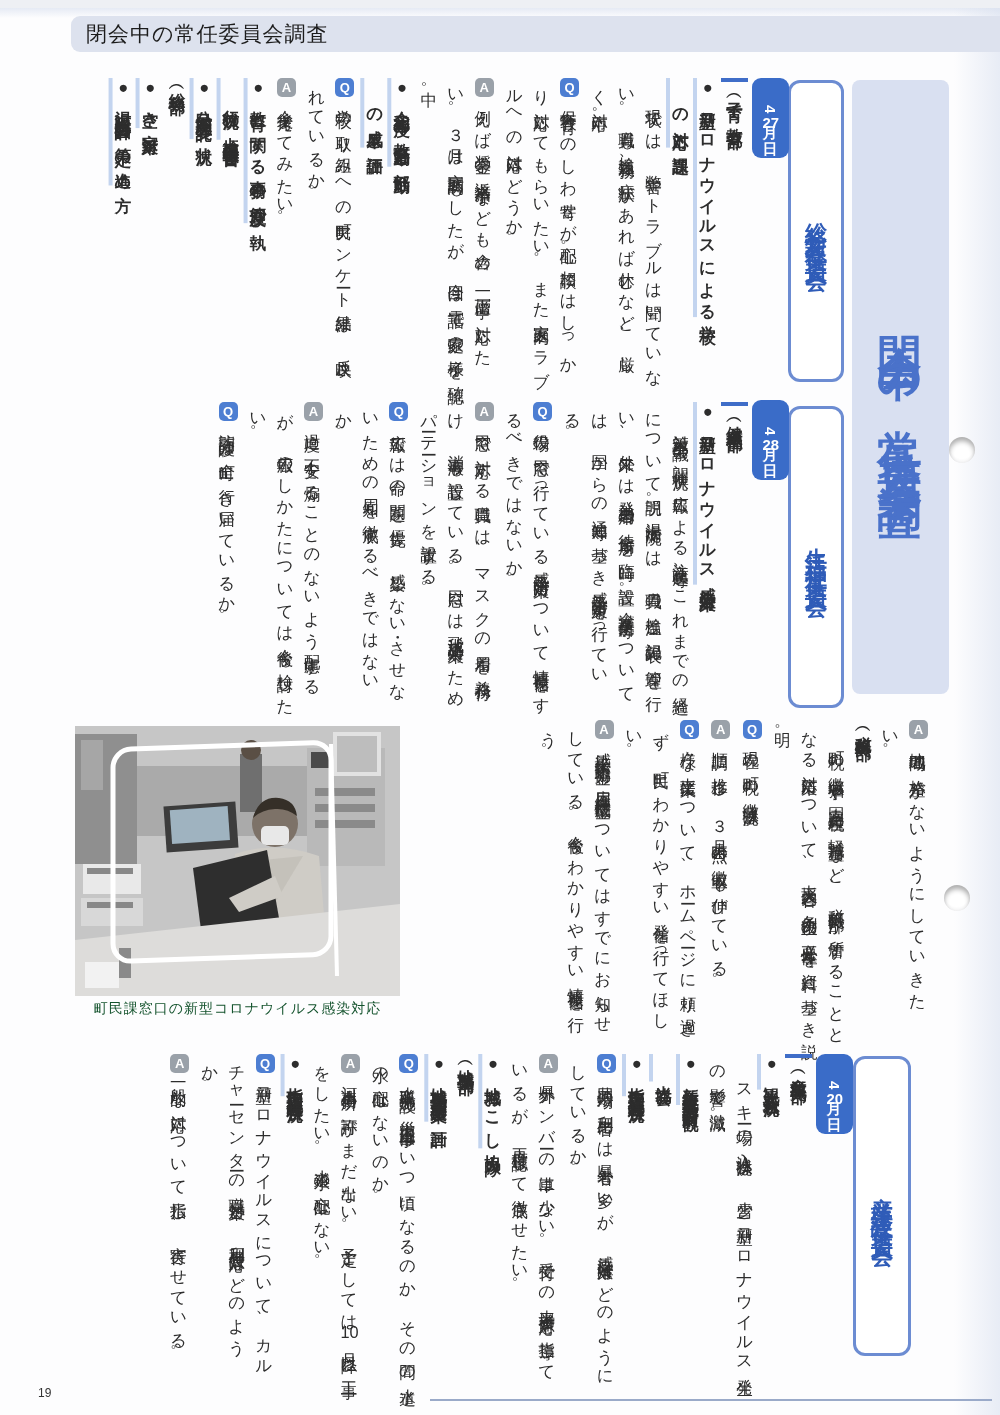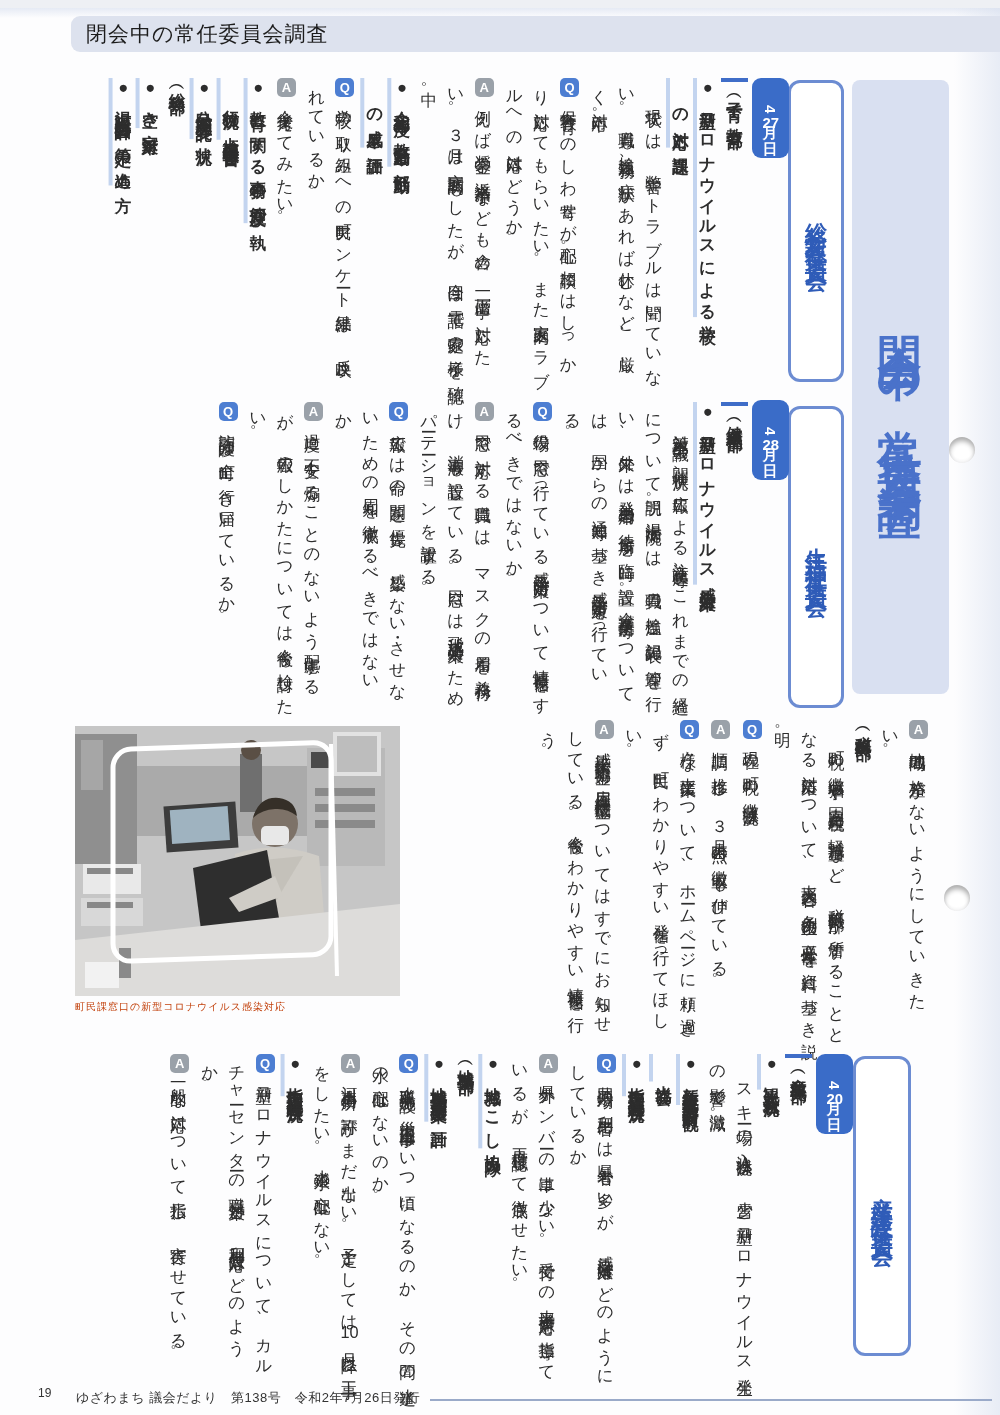--- a/index.html
+++ b/index.html
@@ -59,22 +59,22 @@
   .dept.first { border-top:4px solid #3f6dc8; padding-top:5px; }
   .b { display:inline-block; writing-mode:horizontal-tb; width:19px; height:19px;
     line-height:19px; border-radius:5px; text-align:center; color:#fff; font-weight:bold;
     font-size:13px; letter-spacing:0; margin-inline-end:7px; vertical-align:middle; }
   .bq { background:#4d7ed2; }
   .ba { background:#9aa1a9; }
 
   
   .photo { position:absolute; left:75px; top:718px; width:325px; height:270px;
     background:#c4c4c4; overflow:hidden; }
-  .caption { position:absolute; left:75px; top:992px; width:325px; 
-    font-size:10px; color:#c2410c; letter-spacing:1px; }
+  .caption { position:absolute; left:75px; top:992px; width:325px; text-align:center;
+    font-size:14px; color:#14532d; letter-spacing:1px; }
 
   
   .hole { position:absolute; width:26px; height:26px; border-radius:50%;
     background:radial-gradient(circle at 50% 40%, #ffffff 55%, #e6e6e8 100%);
     box-shadow:inset 0 4px 5px rgba(0,0,0,.32); }
   .hole1 { left:949px; top:429px; }
   .hole2 { left:944px; top:877px; }
 
   
   .footer-num { position:absolute; left:38px; top:1378px; font-size:12px; color:#333; }
@@ -196,15 +196,14 @@
     <p><span class="b ba">A</span><span>河川事務所の許可がまだ出ない。予定としては</span><span class="tcy">10</span><span>月以降に工事をしたい。水道水の心配はない。</span></p>
     <p class="hl">●指定管理施設運営状況</p>
     <p class="qt"><span class="b bq">Q</span><span>新型コロナウイルスについて、カルチャーセンターの職員対策と、利用者対応はどのようか。</span></p>
     <p><span class="b ba">A</span><span>一般的な対応について指示し、実行させている。</span></p>
   </div>
 
   <div class="hole hole1"></div>
   <div class="hole hole2"></div>
 
   <div class="footer-num">19</div>
-  <div class="footer-pub">ゆざわまち 議会だより　第138号　令和2年7月26日発行</div>
   <div class="footer-line"></div>
 </div>
 
 </body></html>

